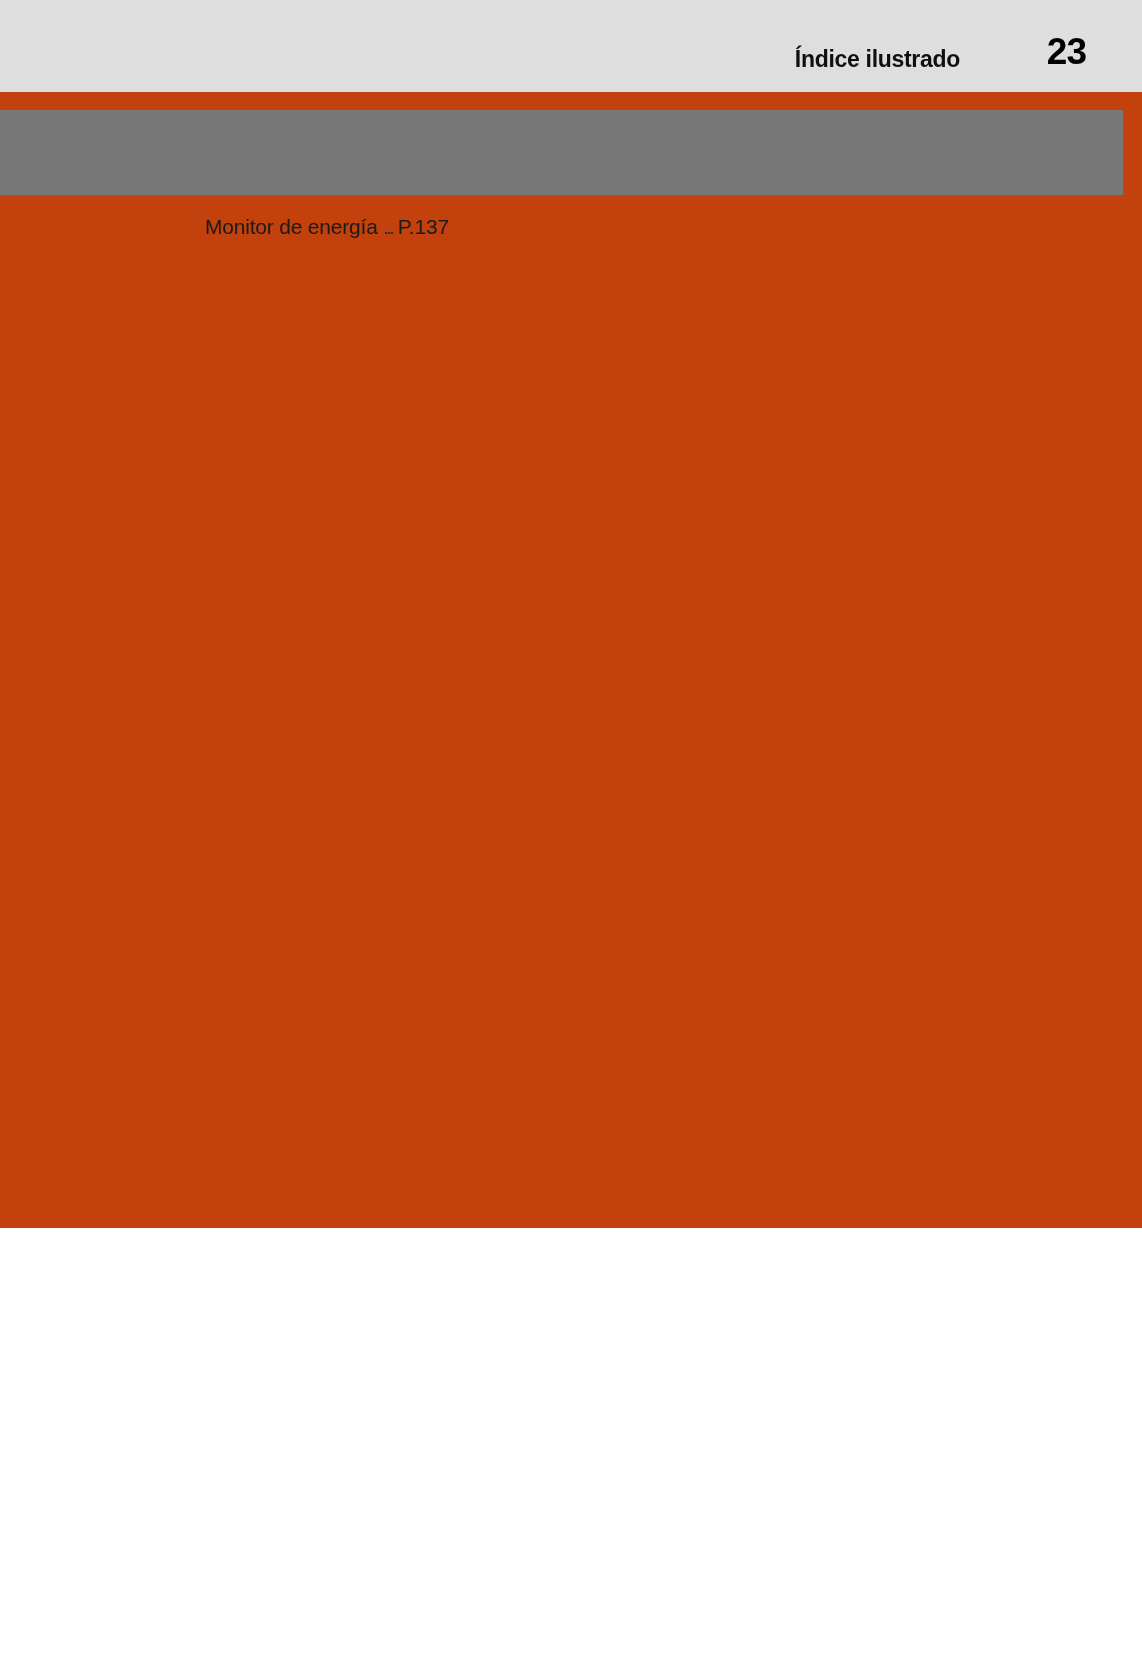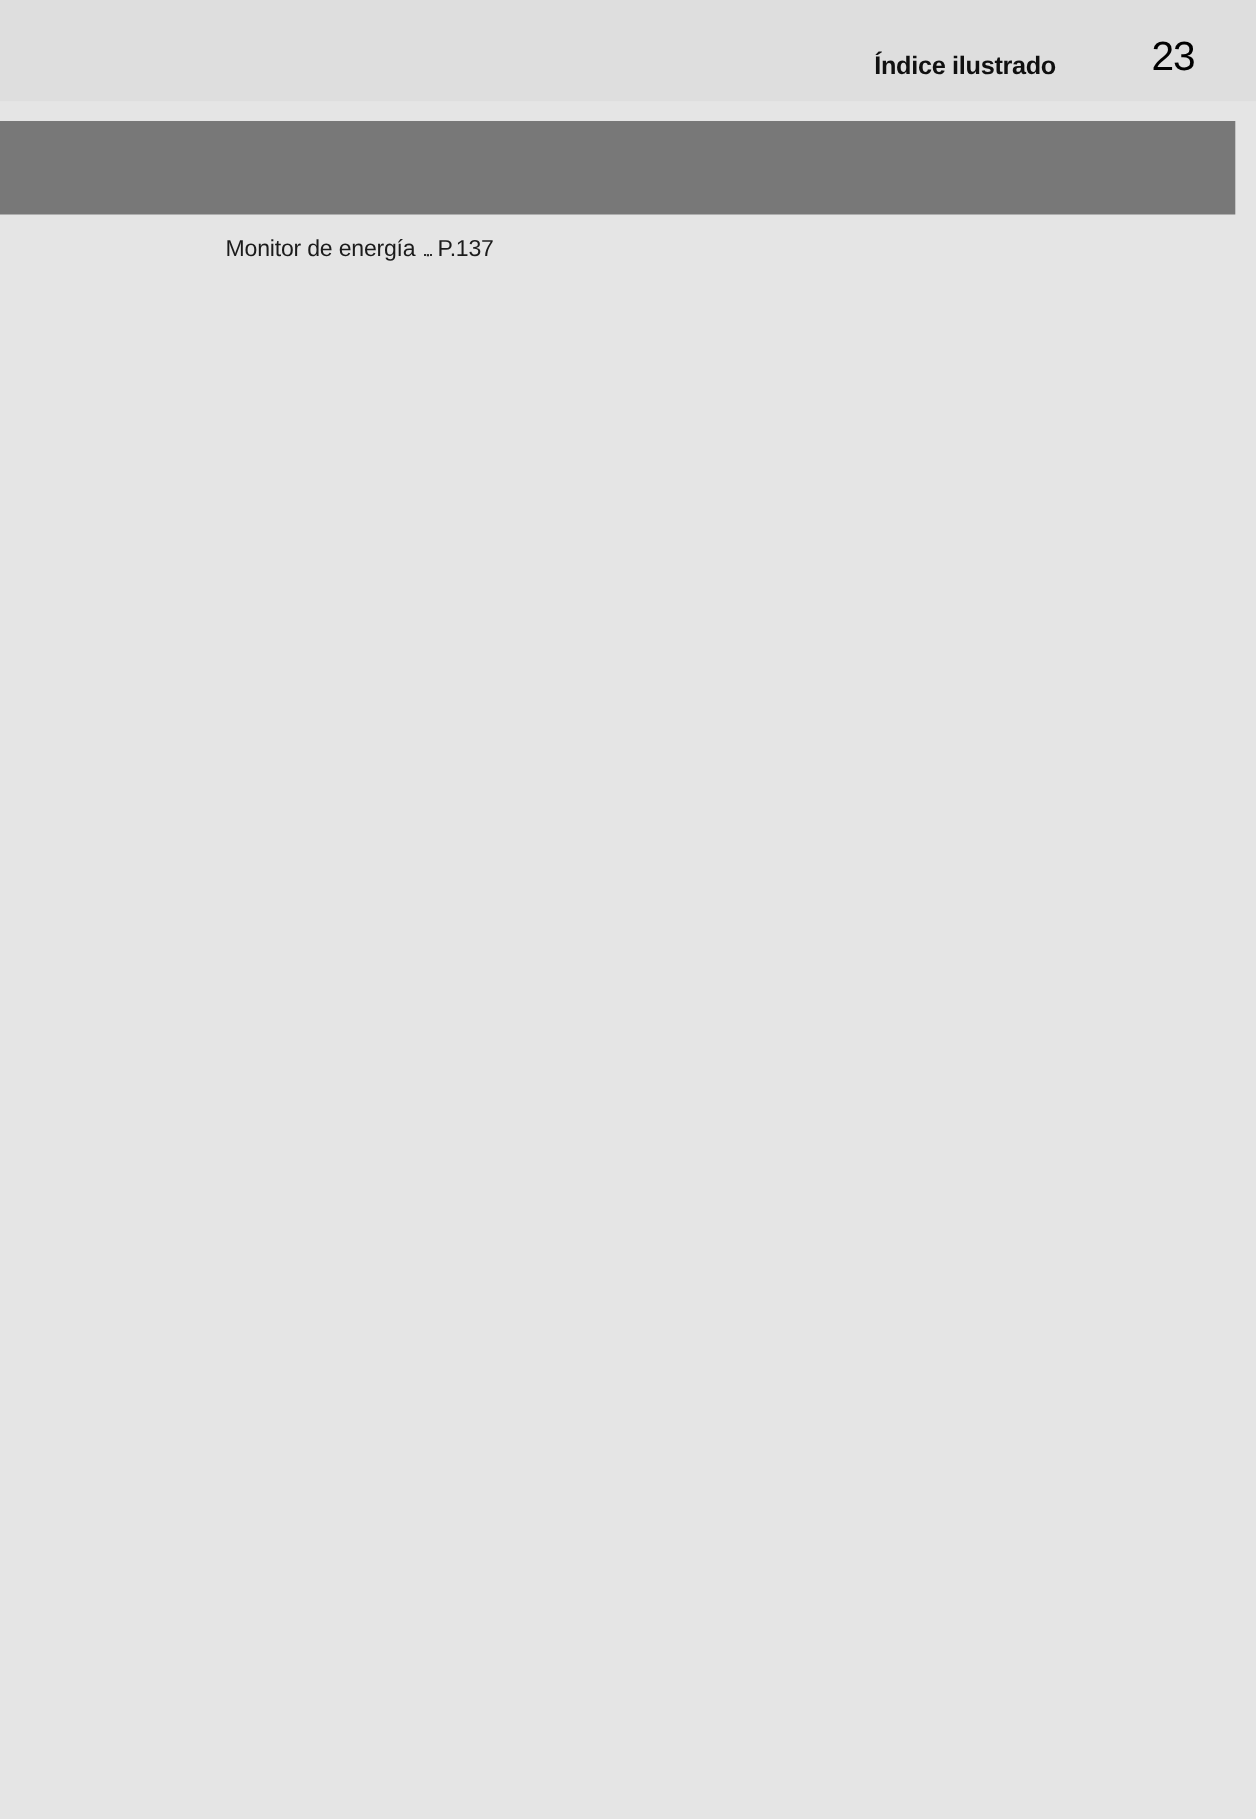--- a/index.html
+++ b/index.html
@@ -1,23 +1,23 @@
 <!DOCTYPE html>
 <html style="--band-light: #dedede; --band-dark: #787878;"><head>
 <meta charset="utf-8">
 <style>
   html,body{margin:0;padding:0;}
   body{width:1142px;height:1654px;background:#ffffff;font-family:"Liberation Sans",sans-serif;color:#1b1b1b;}
-  .page{position:relative;width:1142px;height:1654px;background:#e5e5e5;overflow:hidden;}
+  .page{position:relative;width:1142px;height:1228px;background:#c2410c;overflow:hidden;}
 
   
   .band-light{position:absolute;top:0;left:0;width:1142px;height:92px;background:var(--band-light,#dedede);}
   .band-dark{position:absolute;top:110px;left:0;width:1123px;height:85px;background:var(--band-dark,#787878);}
   .header-title{position:absolute;top:46px;right:182px;font-size:23px;font-weight:600;letter-spacing:-0.3px;color:#101010;line-height:26px;}
-  .header-page{position:absolute;top:30px;right:56px;font-size:37px;font-weight:400;letter-spacing:-1px;color:#000;line-height:44px;}
+  .header-page{position:absolute;top:30px;right:56px;font-size:37px;font-weight:700;letter-spacing:-1px;color:#000;line-height:44px;}
 
   
   .content{position:absolute;top:195px;left:0;width:1142px;}
   .row{position:relative;display:flex;align-items:baseline;margin-top:18px;padding-left:205px;padding-right:105px;
        font-size:21px;line-height:27px;letter-spacing:-0.2px;}
   .row .label{white-space:nowrap;flex:0 0 auto;}
   .row .leader{flex:1 1 auto;min-width:8px;border-bottom:2.4px dotted #2c2c2c;margin:0 5px 5px 7px;}
   .row .page{white-space:nowrap;flex:0 0 auto;}
 </style>
 </head>

